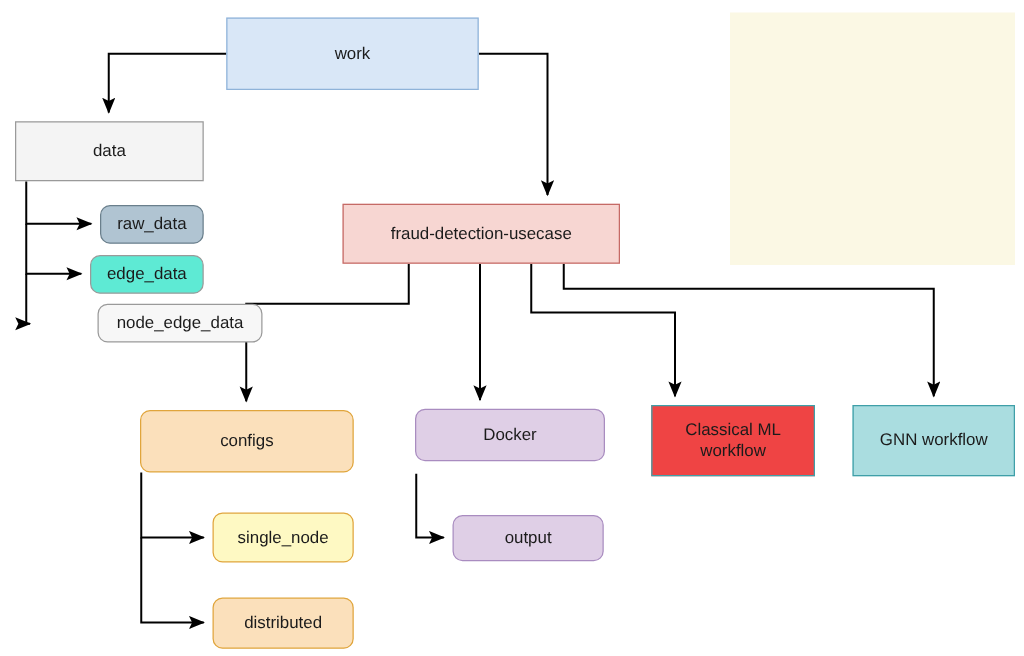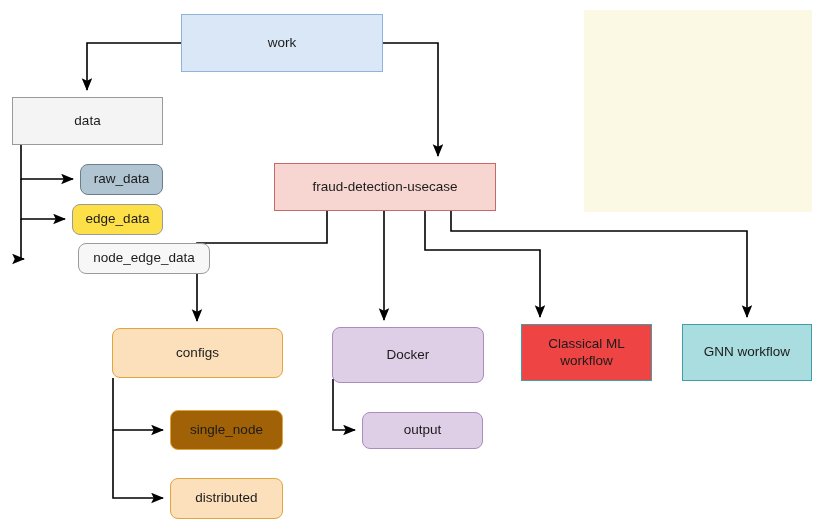--- a/index.html
+++ b/index.html
@@ -118,39 +118,39 @@
   <div id="node-layer">
       <div class="node" style="left: 181px; top: 14px; width: 202px; height: 58px; background: rgb(217, 231, 247); border-color: rgb(143, 179, 217);">
         <span>work</span>
       </div>
       <div class="node" style="left: 12px; top: 97px; width: 151px; height: 48px; background: rgb(244, 244, 244); border-color: rgb(154, 154, 154);">
         <span>data</span>
       </div>
       <div class="node rounded" style="left: 80px; top: 164px; width: 83px; height: 31px; background: rgb(176, 196, 210); border-color: rgb(106, 127, 140);">
         <span>raw_data</span>
       </div>
-      <div class="node rounded" style="left: 72px; top: 204px; width: 91px; height: 31px; background: #fde047; border-color: rgb(154, 154, 154);">
+      <div class="node rounded" style="left: 72px; top: 204px; width: 91px; height: 31px; background: #5eead4; border-color: rgb(154, 154, 154);">
         <span>edge_data</span>
       </div>
       <div class="node rounded" style="left: 31px; top: 243px; width: 132px; height: 31px; background: rgb(247, 247, 247); border-color: rgb(154, 154, 154); margin-left: 47px;">
         <span>node_edge_data</span>
       </div>
       <div class="node" style="left: 274px; top: 163px; width: 222px; height: 48px; background: rgb(247, 214, 210); border-color: rgb(197, 106, 102);">
         <span>fraud-detection-usecase</span>
       </div>
       <div class="node rounded" style="left: 112px; top: 328px; width: 171px; height: 50px; background: rgb(251, 224, 187); border-color: rgb(224, 165, 60);">
         <span>configs</span>
       </div>
-      <div class="node rounded" style="left: 170px; top: 410px; width: 113px; height: 40px; background: #a16207; border-color: rgb(224, 165, 60);">
+      <div class="node rounded" style="left: 170px; top: 410px; width: 113px; height: 40px; background: #fef9c3; border-color: rgb(224, 165, 60);">
         <span>single_node</span>
       </div>
       <div class="node rounded" style="left: 170px; top: 478px; width: 113px; height: 41px; background: rgb(251, 224, 187); border-color: rgb(224, 165, 60);">
         <span>distributed</span>
       </div>
-      <div class="node rounded" style="left: 332px; top: 327px; width: 152px; height: 56px; background: rgb(223, 207, 230); border-color: rgb(169, 140, 192);">
+      <div class="node rounded" style="left: 332px; top: 327px; width: 152px; height: 42px; background: rgb(223, 207, 230); border-color: rgb(169, 140, 192);">
         <span>Docker</span>
       </div>
       <div class="node rounded" style="left: 362px; top: 412px; width: 121px; height: 37px; background: rgb(223, 207, 230); border-color: rgb(169, 140, 192);">
         <span>output</span>
       </div>
       <div class="node" style="left: 521px; top: 324px; width: 131px; height: 57px; background: #ef4444; border-color: rgb(63, 159, 168);">
         <span>Classical ML workflow</span>
       </div>
       <div class="node" style="left: 682px; top: 324px; width: 130px; height: 57px; background: rgb(170, 221, 224); border-color: rgb(63, 159, 168);">
         <span>GNN workflow</span>

